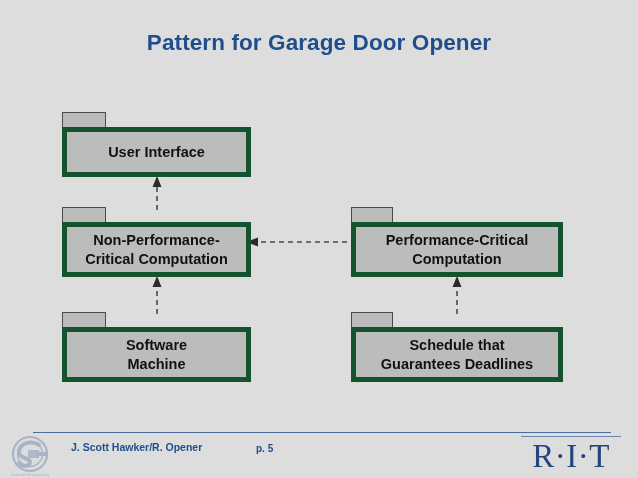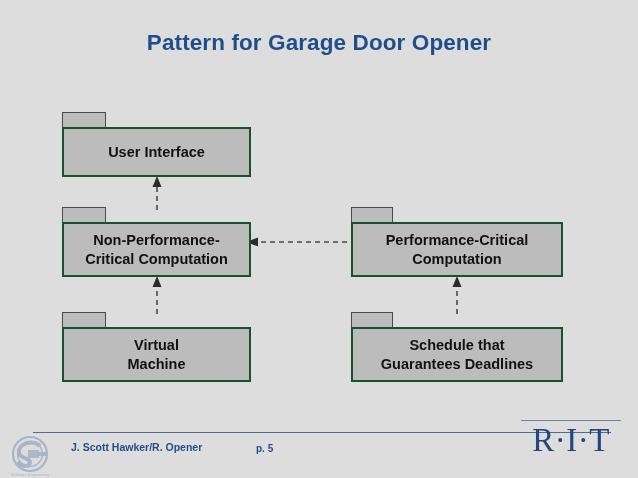--- a/index.html
+++ b/index.html
@@ -50,21 +50,21 @@
     border-bottom: none;
     box-sizing: border-box;
   }
   .pkg-body {
     position: absolute;
     left: 0;
     top: 15px;
     right: 0;
     bottom: 0;
     background: #bcbcbc;
-    border: 2px solid #14532d;
+    border: 5px solid #14532d;
     box-sizing: border-box;
     display: flex;
     align-items: center;
     justify-content: center;
   }
   .pkg-label {
     font-size: 14.5px;
     font-weight: bold;
     color: #111111;
     text-align: center;
@@ -122,21 +122,21 @@
     position: absolute;
     left: 6px;
     top: 434px;
     width: 50px;
     height: 44px;
     opacity: 0.45;
   }
   #rit-logo {
     position: absolute;
     left: 515px;
-    top: 420px;
+    top: 436px;
     width: 112px;
     height: 40px;
   }
   #rit-wordmark {
     position: absolute;
     left: 0;
     top: 4px;
     width: 112px;
     text-align: center;
     font-family: "Liberation Serif", serif;
@@ -210,21 +210,21 @@
     <div class="pkg-tab"></div>
     <div class="pkg-body">
       <span class="pkg-label">Non-Performance-
 Critical Computation</span>
     </div>
   </div>
 
   <div class="pkg" id="pkg-virtual-machine">
     <div class="pkg-tab"></div>
     <div class="pkg-body">
-      <span class="pkg-label">Virtual
+      <span class="pkg-label">Software
 Machine</span>
     </div>
   </div>
 
   <div class="pkg" id="pkg-schedule">
     <div class="pkg-tab"></div>
     <div class="pkg-body">
       <span class="pkg-label">Schedule that
 Guarantees Deadlines</span>
     </div>

